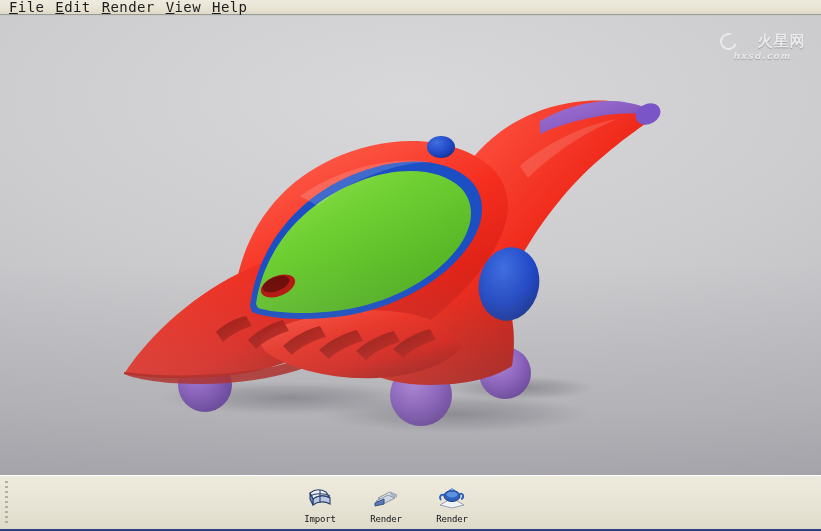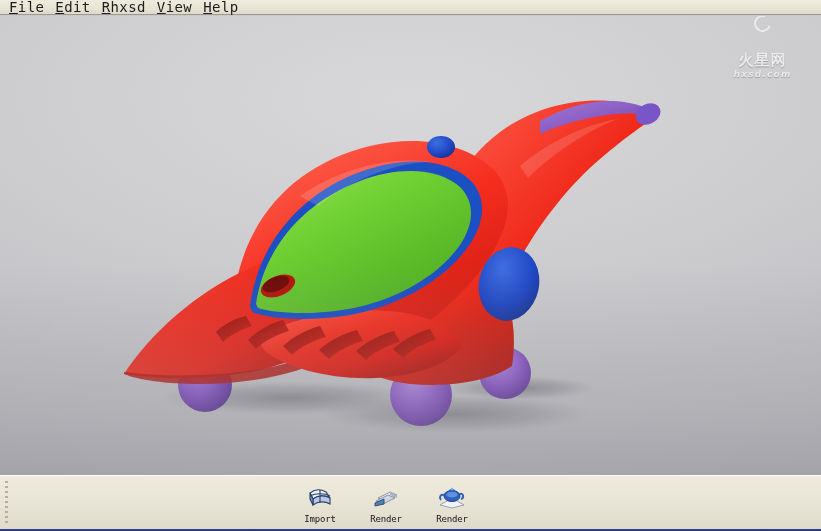--- a/index.html
+++ b/index.html
@@ -84,21 +84,20 @@
     pointer-events: none;
     display: flex;
     flex-direction: column;
     align-items: center;
     justify-content: center;
   }
   .wm-row {
     display: flex;
     align-items: center;
     gap: 21px;
-    flex-direction: column;
   }
   .wm-ring {
     width: 17px; height: 17px;
     border: 2px solid #f4f4f6;
     border-radius: 50%;
     border-right-color: transparent;
     transform: rotate(-26deg);
     opacity: 0.92;
   }
   .wm-cn {
@@ -188,21 +187,21 @@
 <div id="app">
 
   <div class="menubar">
     <div class="menu-item">
       <span class="acc">F</span><span>ile</span>
     </div>
     <div class="menu-item">
       <span class="acc">E</span><span>dit</span>
     </div>
     <div class="menu-item">
-      <span class="acc">R</span><span>hxsd</span>
+      <span class="acc">R</span><span>ender</span>
     </div>
     <div class="menu-item">
       <span class="acc">V</span><span>iew</span>
     </div>
     <div class="menu-item">
       <span class="acc">H</span><span>elp</span>
     </div>
   </div>
 
   <div class="viewport">

